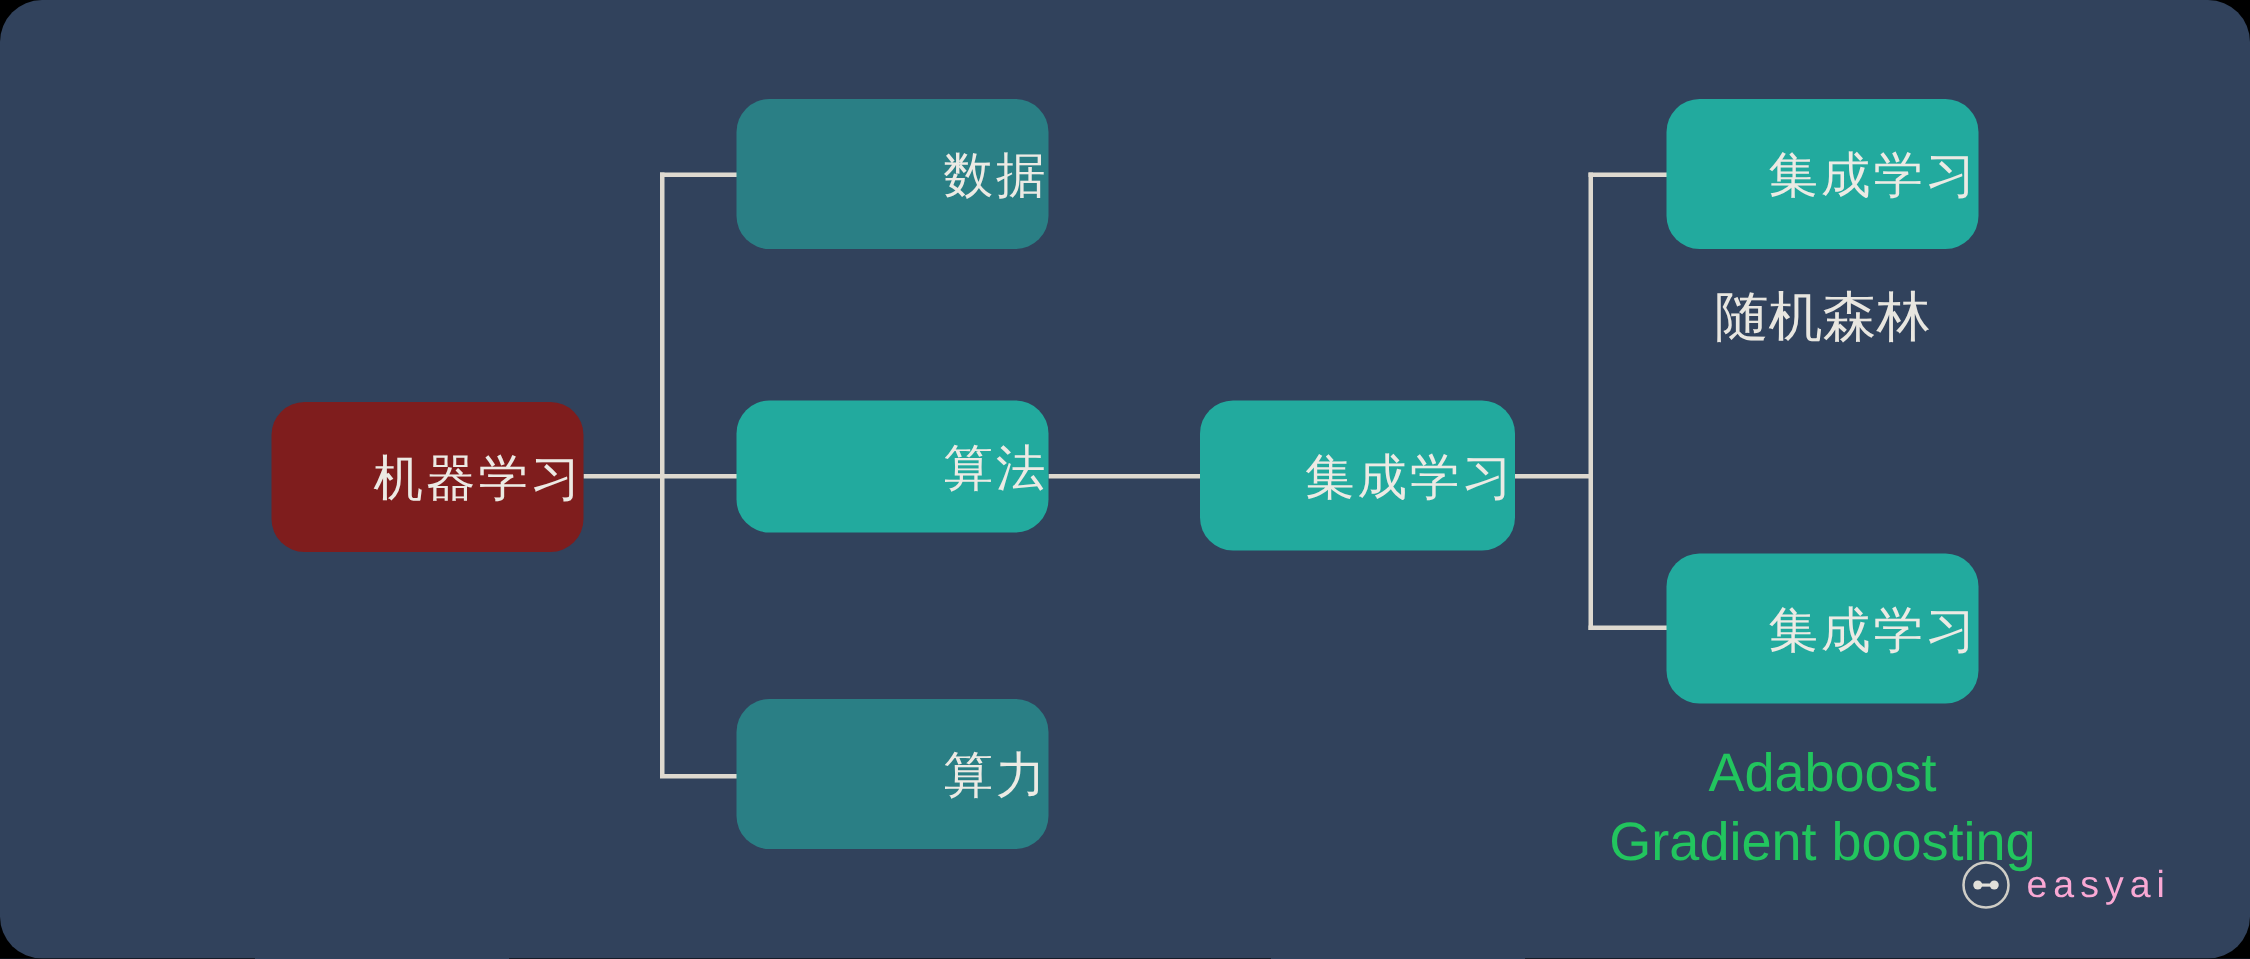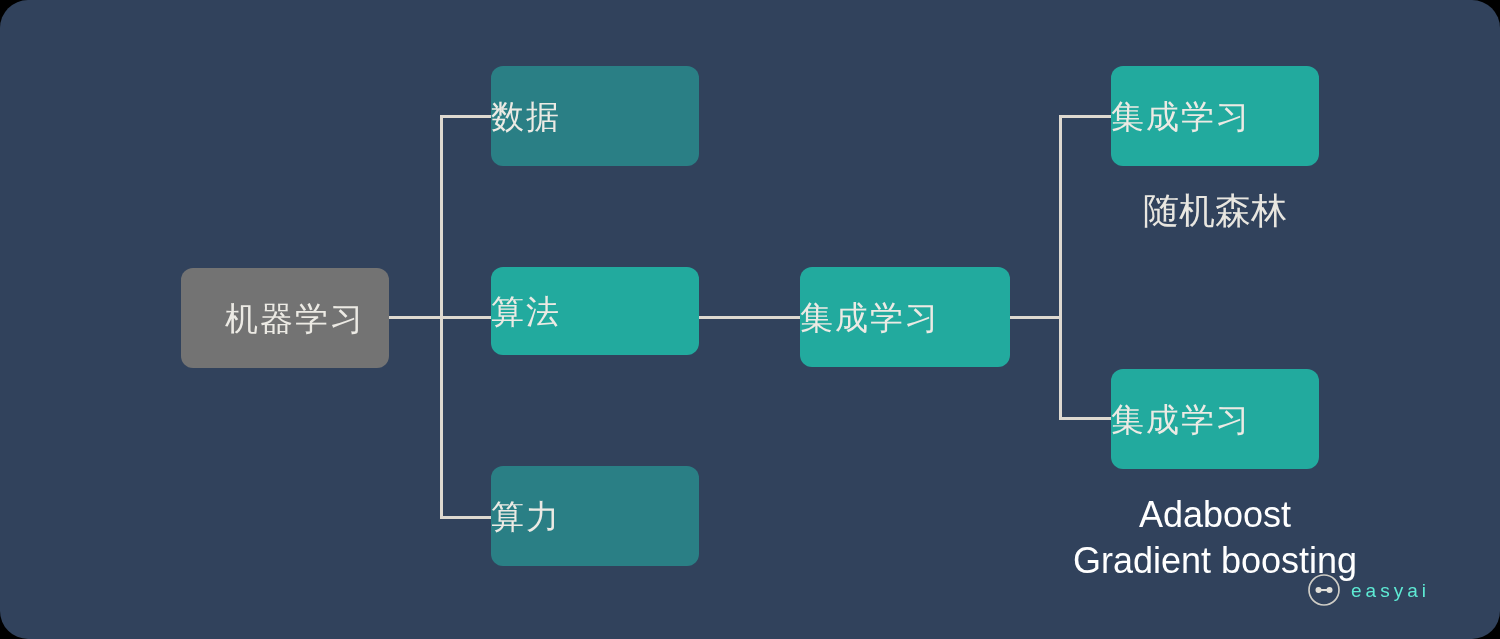--- a/index.html
+++ b/index.html
@@ -27,24 +27,24 @@
   .line {
     position: absolute;
     background: #ded9d0;
   }
   .line-h { height: 3px; }
   .line-v { width: 3px; }
 
   
   .node {
     position: absolute;
-    border-radius: 12px;
+    border-radius: 22px;
     display: flex;
     align-items: center;
-    justify-content: flex-start;
+    justify-content: flex-end;
     box-sizing: border-box;
   }
   .node-label {
     color: #eceae4;
     font-size: 33px;
     letter-spacing: 2px;
     line-height: 1;
     white-space: nowrap;
   }
   .node.primary   { background: #22aa9e; }
@@ -66,22 +66,22 @@
     display: flex;
     align-items: center;
     gap: 10px;
   }
   #logo .mark {
     width: 34px;
     height: 34px;
     display: block;
   }
   #logo .wordmark {
-    color: #5eead4;
-    font-size: 19px;
+    color: #f9a8d4;
+    font-size: 25px;
     letter-spacing: 4px;
     line-height: 1;
   }
 </style>
 </head>
 <body style="background: rgb(0, 0, 0);">
 
 <div id="canvas" style="background: rgb(49, 66, 92); border-radius: 28px; width: 1500px; height: 639px;">
 
   <div id="connectors">
@@ -91,21 +91,21 @@
       <div class="line line-h" style="left: 440px; top: 316px; background: rgb(222, 217, 208); width: 52px;"></div>
       <div class="line line-h" style="left: 440px; top: 516px; background: rgb(222, 217, 208); width: 52px;"></div>
       <div class="line line-h" style="left: 699px; top: 316px; background: rgb(222, 217, 208); width: 102px;"></div>
       <div class="line line-h" style="left: 1009px; top: 316px; background: rgb(222, 217, 208); width: 52px;"></div>
       <div class="line line-v" style="left: 1059px; top: 115px; background: rgb(222, 217, 208); height: 305px;"></div>
       <div class="line line-h" style="left: 1059px; top: 115px; background: rgb(222, 217, 208); width: 53px;"></div>
       <div class="line line-h" style="left: 1059px; top: 417px; background: rgb(222, 217, 208); width: 53px;"></div>
     </div>
 
   <div id="nodes">
-      <div class="node primary" style="left: 181px; top: 268px; width: 208px; height: 100px; background: #737373; padding-left: 44px;">
+      <div class="node primary" style="left: 181px; top: 268px; width: 208px; height: 100px; background: #7f1d1d; padding-left: 44px;">
         <span class="node-label" style="color: rgb(236, 234, 228);">机器学习</span>
       </div>
       <div class="node secondary" style="left: 491px; top: 66px; width: 208px; height: 100px; background: rgb(42, 127, 133);">
         <span class="node-label" style="color: rgb(236, 234, 228);">数据</span>
       </div>
       <div class="node primary" style="left: 491px; top: 267px; width: 208px; height: 88px; background: rgb(34, 170, 158);">
         <span class="node-label" style="color: rgb(236, 234, 228);">算法</span>
       </div>
       <div class="node secondary" style="left: 491px; top: 466px; width: 208px; height: 100px; background: rgb(42, 127, 133);">
         <span class="node-label" style="color: rgb(236, 234, 228);">算力</span>
@@ -116,21 +116,21 @@
       <div class="node primary" style="left: 1111px; top: 66px; width: 208px; height: 100px; background: rgb(34, 170, 158);">
         <span class="node-label" style="color: rgb(236, 234, 228);">集成学习</span>
       </div>
       <div class="node primary" style="left: 1111px; top: 369px; width: 208px; height: 100px; background: rgb(34, 170, 158);">
         <span class="node-label" style="color: rgb(236, 234, 228);">集成学习</span>
       </div>
     </div>
 
   <div id="captions">
       <div class="caption" style="left: 1111px; top: 188px; width: 208px; color: rgb(232, 230, 224);">随机森林</div>
-      <div class="caption" style="left: 1035px; top: 492px; width: 360px; color: #ffffff;">Adaboost
+      <div class="caption" style="left: 1035px; top: 492px; width: 360px; color: #22c55e;">Adaboost
 Gradient boosting</div>
     </div>
 
   <div id="logo" style="left: 1307px; top: 573px;">
     <svg class="mark" viewBox="0 0 34 34">
       <circle cx="17" cy="17" r="15" fill="none" stroke="#cfcdc6" stroke-width="1.7"></circle>
       <rect x="11" y="16" width="12" height="2.1" fill="#e2e0da"></rect>
       <circle cx="11.5" cy="17" r="3" fill="#e2e0da"></circle>
       <circle cx="22.5" cy="17" r="3" fill="#e2e0da"></circle>
     </svg>

